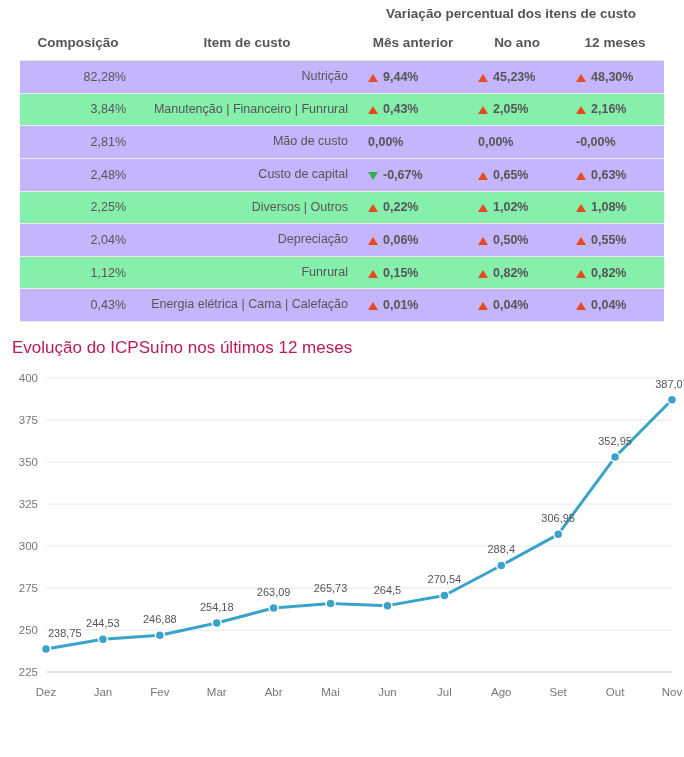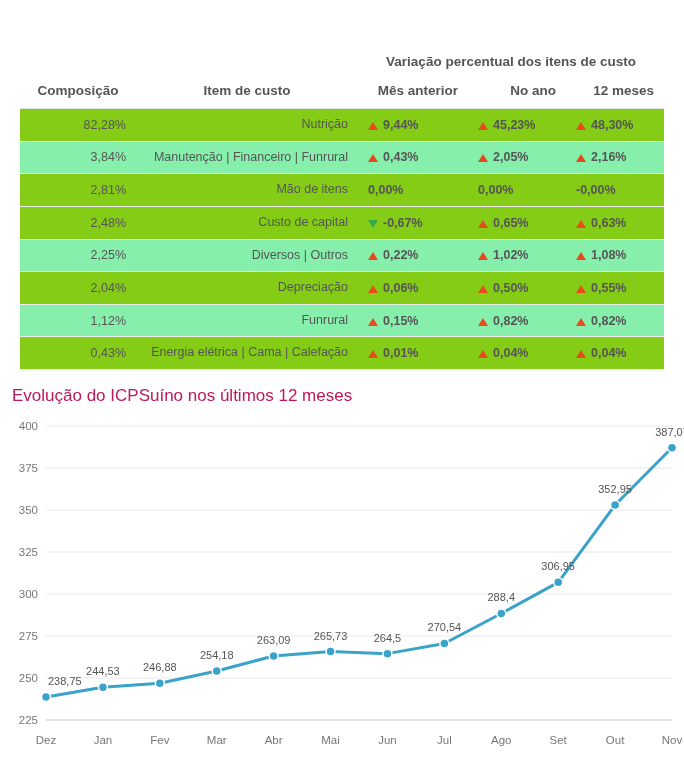--- a/index.html
+++ b/index.html
@@ -6,49 +6,49 @@
   html, body {
     margin: 0; padding: 0;
     width: 684px; height: 757px;
     background: #ffffff;
     font-family: "Liberation Sans", sans-serif;
     color: #444;
   }
   .page { position: relative; width: 684px; height: 757px; overflow: hidden; }
 
   
-  .table-wrap { padding: 0; margin-top: 48px; }
+  .table-wrap { padding: 0; }
   table.cost { border-collapse: collapse; width: 644px; margin-left: 20px; table-layout: fixed; }
   table.cost col.c1 { width: 116px; }
   table.cost col.c2 { width: 222px; }
   table.cost col.c3 { width: 110px; }
   table.cost col.c4 { width: 98px; }
   table.cost col.c5 { width: 98px; }
 
   th.group {
     font-size: 13.5px; font-weight: bold; color: #555;
     text-align: center; padding: 6px 4px 10px 4px; vertical-align: bottom;
   }
   th.col-head {
     font-size: 13.5px; font-weight: bold; color: #555;
     padding: 4px 10px 10px 10px; vertical-align: bottom;
     border-bottom: 1px solid #e3e3e3;
   }
   th.col-head.left { text-align: center; }
   th.col-head.right { text-align: center; }
-  th.col-head.center { text-align: right; }
+  th.col-head.center { text-align: center; }
 
   td {
     font-size: 12.5px; color: #555; padding: 8px 10px;
     border-bottom: 1px solid #ececec; vertical-align: middle;
   }
   td.pct { text-align: right; }
   td.name { text-align: right; line-height: 1.25; }
   td.val { text-align: left; white-space: nowrap; font-weight: bold; }
-  tr.odd { background: #84cc16; }
+  tr.odd { background: #c4b5fd; }
   tr.even { background: #86efac; }
 
   .arrow { display: inline-block; width: 0; height: 0; vertical-align: -1px; margin-right: 5px; }
   .arrow.up {
     border-left: 5px solid transparent; border-right: 5px solid transparent;
     border-bottom: 8px solid #e8491d;
   }
   .arrow.down {
     border-left: 5px solid transparent; border-right: 5px solid transparent;
     border-top: 8px solid #3aab4a;
@@ -104,21 +104,21 @@
           </tr>
           <tr class="even">
             <td class="pct">3,84%</td>
             <td class="name">Manutenção | Financeiro | Funrural</td>
             <td class="val"><span class="arrow up"></span><span>0,43%</span></td>
             <td class="val"><span class="arrow up"></span><span>2,05%</span></td>
             <td class="val"><span class="arrow up"></span><span>2,16%</span></td>
           </tr>
           <tr class="odd">
             <td class="pct">2,81%</td>
-            <td class="name">Mão de itens</td>
+            <td class="name">Mão de custo</td>
             <td class="val"><span>0,00%</span></td>
             <td class="val"><span>0,00%</span></td>
             <td class="val"><span>-0,00%</span></td>
           </tr>
           <tr class="odd">
             <td class="pct">2,48%</td>
             <td class="name">Custo de capital</td>
             <td class="val"><span class="arrow down"></span><span>-0,67%</span></td>
             <td class="val"><span class="arrow up"></span><span>0,65%</span></td>
             <td class="val"><span class="arrow up"></span><span>0,63%</span></td>

